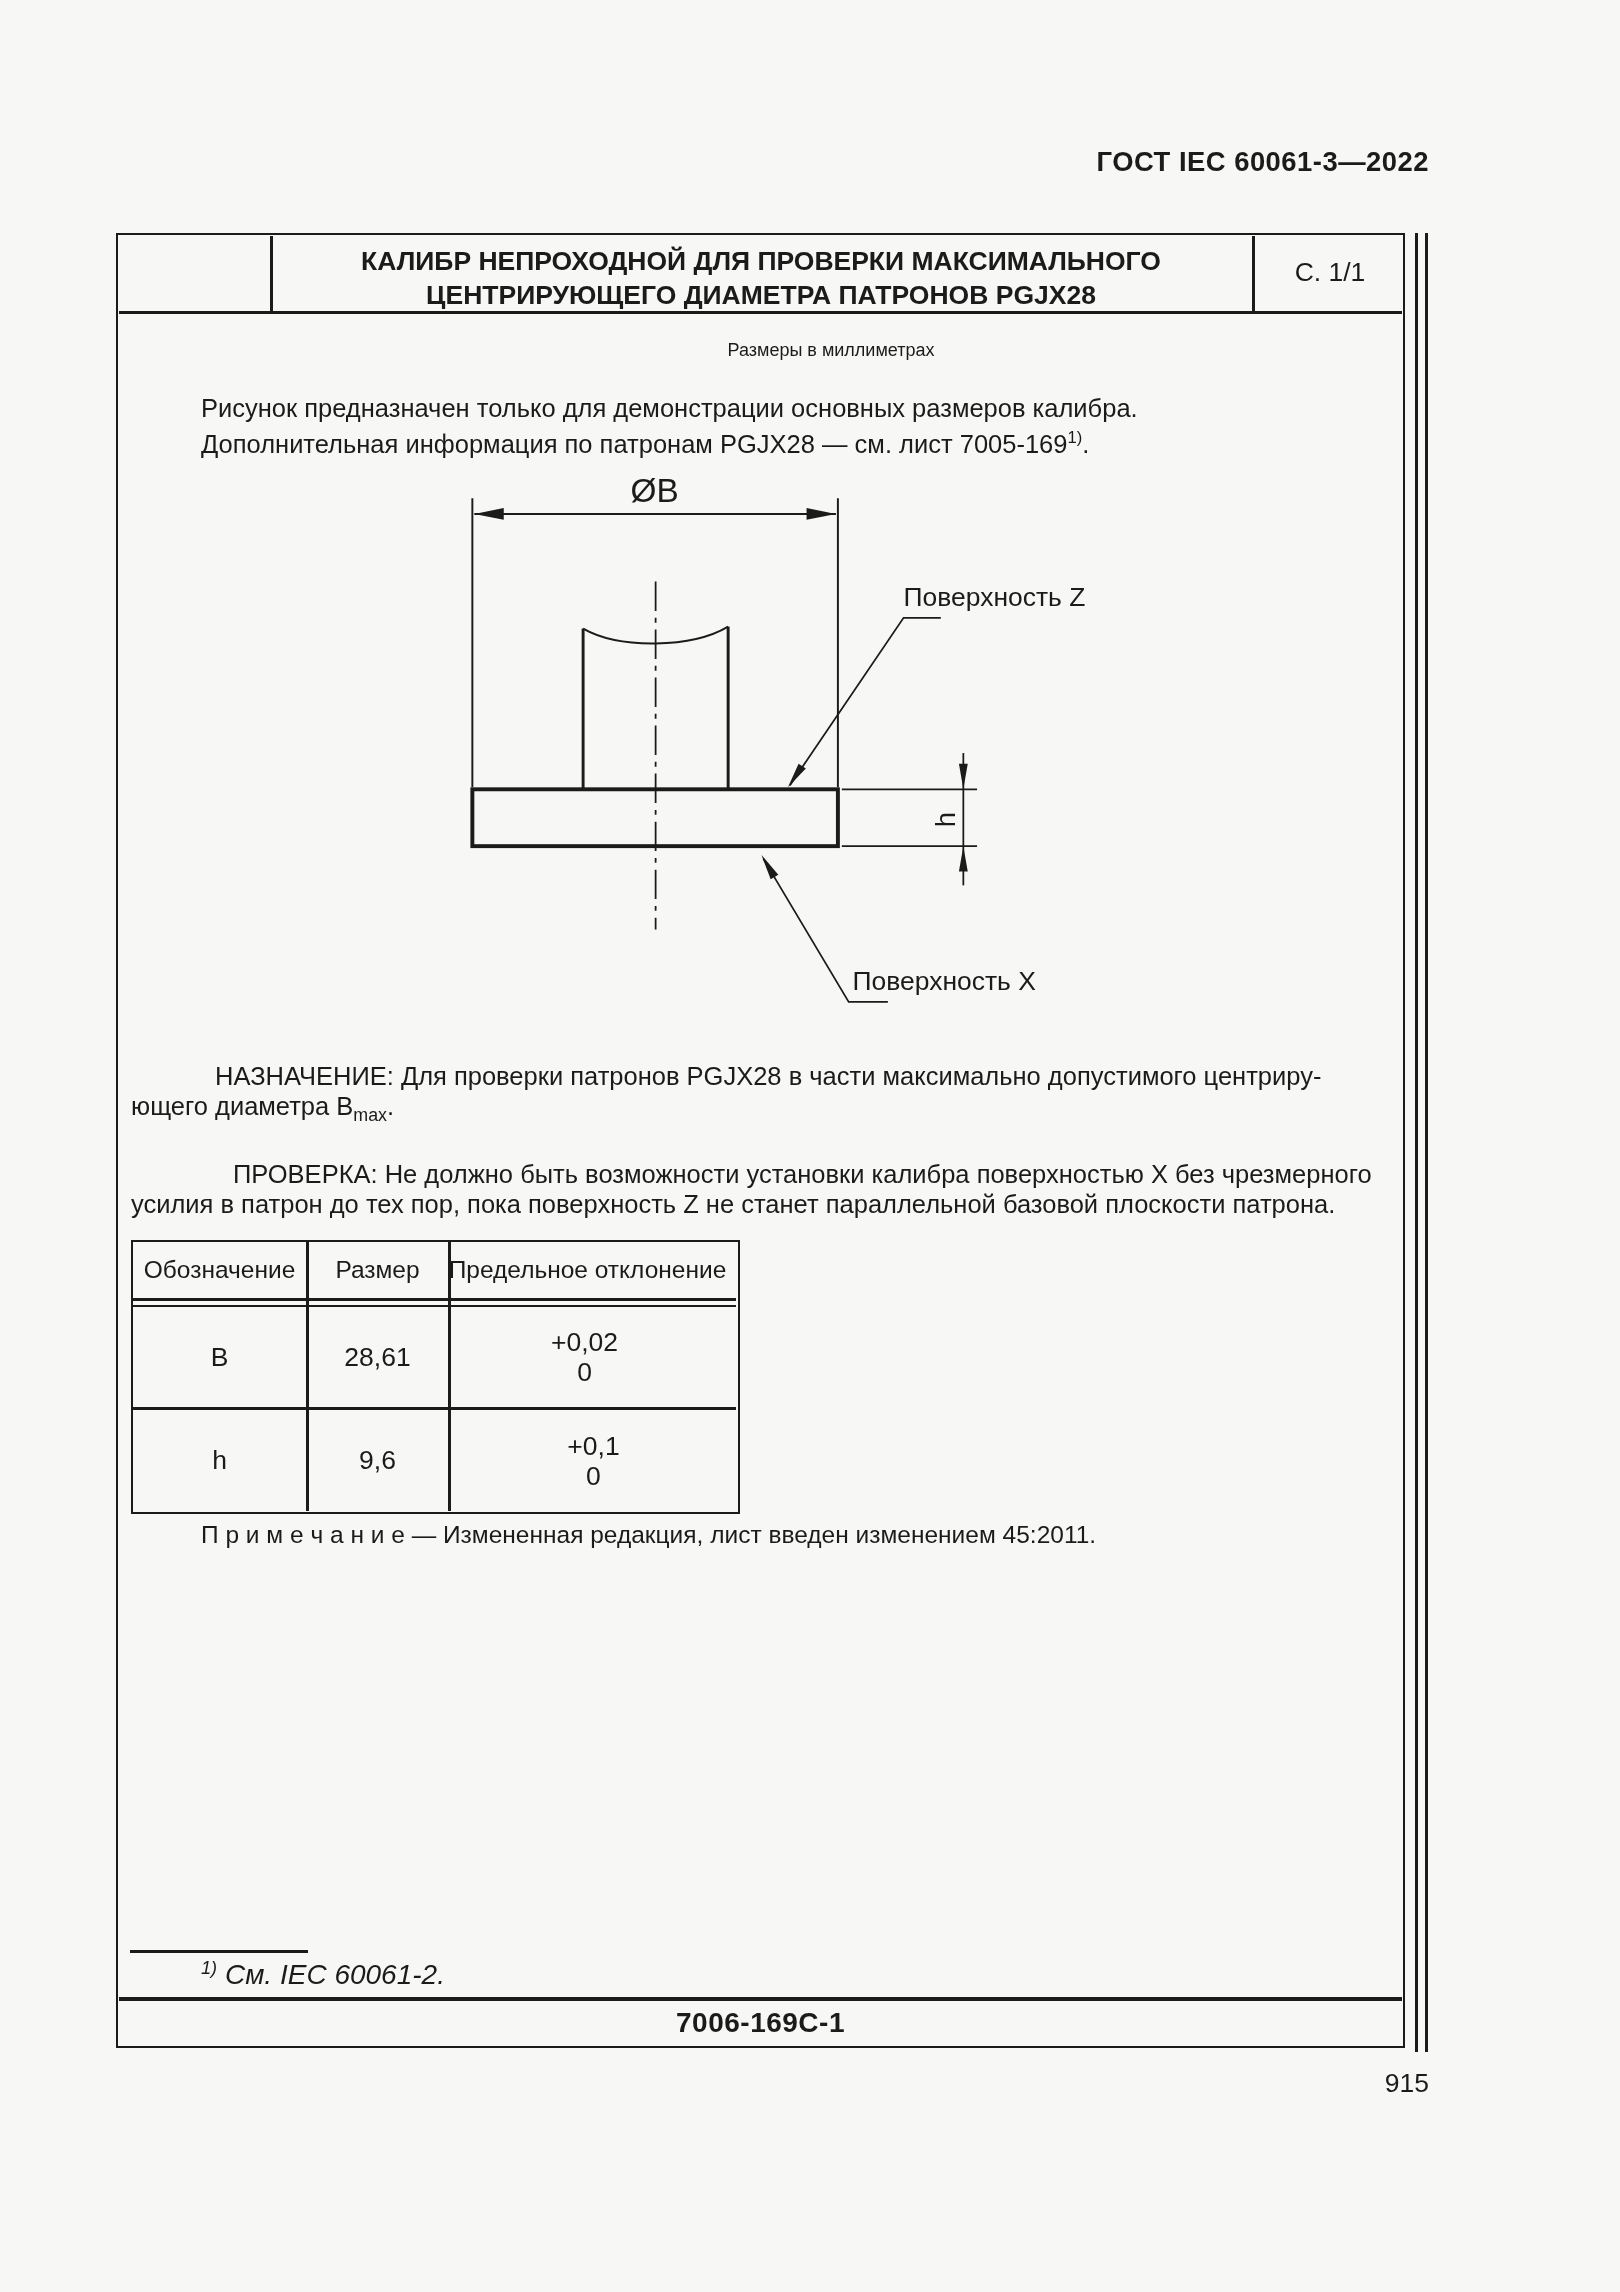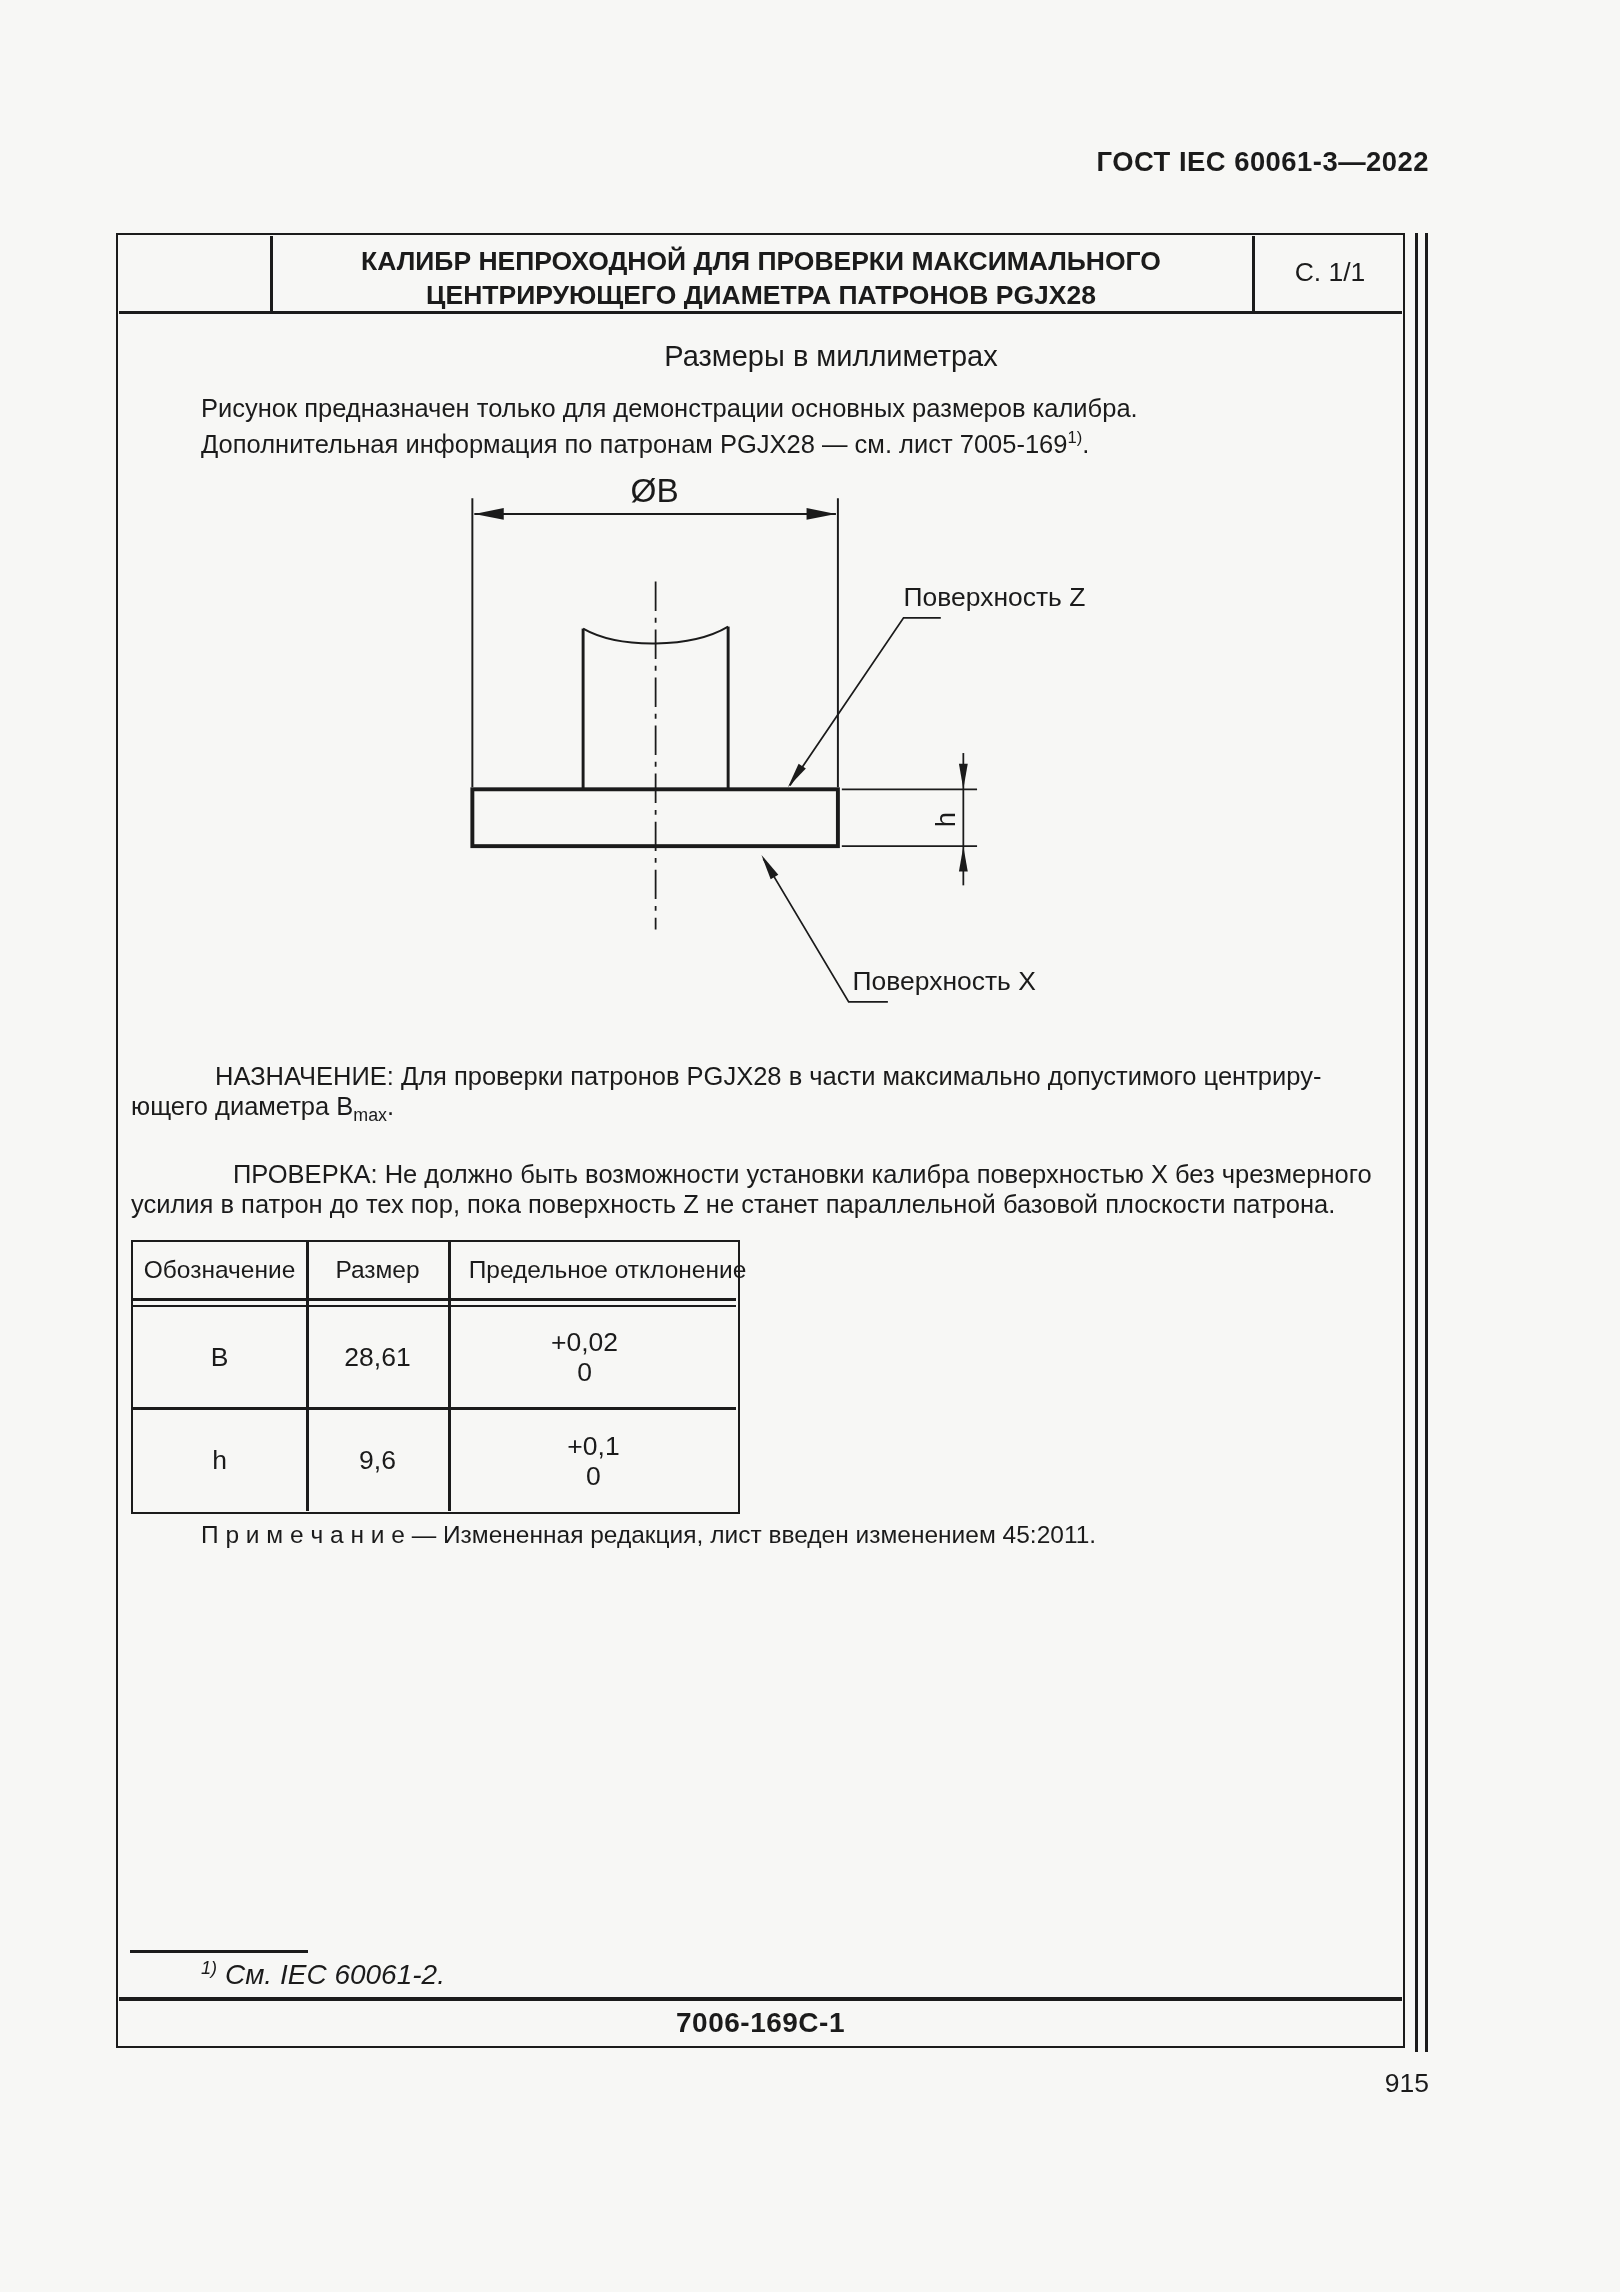--- a/index.html
+++ b/index.html
@@ -23,21 +23,21 @@
   .title-text {
     position:absolute; left:274px; top:244px; width:974px;
     text-align:center; font-weight:bold; font-size:26.5px; line-height:34px;
   }
   .sheet-label {
     position:absolute; left:1255px; top:233px; width:150px; height:78px;
     display:flex; align-items:center; justify-content:center; font-size:26.5px;
   }
   .units-line {
     position:absolute; left:116px; top:340px; width:1430px;
-    text-align:center; font-size:29px;
+    text-align:center; font-size:18px;
   }
   .body-line { position:absolute; font-size:25.5px; line-height:29px; white-space:nowrap; }
   sup.fn { font-size:0.65em; vertical-align:super; }
   sub.sb { font-size:0.7em; vertical-align:sub; }
   .note-line { position:absolute; left:201px; top:1521px; font-size:24.5px; white-space:nowrap; }
   .footnote {
     position:absolute; left:201px; top:1958px; font-size:28px;
     font-style:italic; white-space:nowrap;
   }
   .doc-number {
@@ -131,21 +131,21 @@
   <div class="tbl">
 
     <div class="vline" style="left:173px; top:0; width:2.9px; height:269px;"></div>
     <div class="vline" style="left:315px; top:0; width:2.9px; height:269px;"></div>
     <div class="hline" style="left:0; top:56px; width:603px; height:2.9px;"></div>
     <div class="hline" style="left:0; top:63px; width:603px; height:2px;"></div>
     <div class="hline" style="left:0; top:165px; width:603px; height:2.9px;"></div>
 
     <div class="cell hdr" style="left:0; top:0; width:173px; height:56px;border-radius:7px;">Обозначение</div>
     <div class="cell hdr" style="left:175px; top:0; width:139px; height:56px;">Размер</div>
-    <div class="cell hdr" style="left:332px; top:0; width:285px; height:56px;">Предельное отклонение</div>
+    <div class="cell hdr" style="left:312px; top:0; width:285px; height:56px;">Предельное отклонение</div>
 
     <div class="cell val" style="left:0; top:65px; width:173px; height:100px;">B</div>
     <div class="cell val" style="left:175px; top:65px; width:139px; height:100px;">28,61</div>
     <div class="cell val" style="left:309px; top:65px; width:285px; height:100px;">
       <div class="dev">
           <div>+0,02</div>
           <div>0</div>
         </div>
     </div>
 

